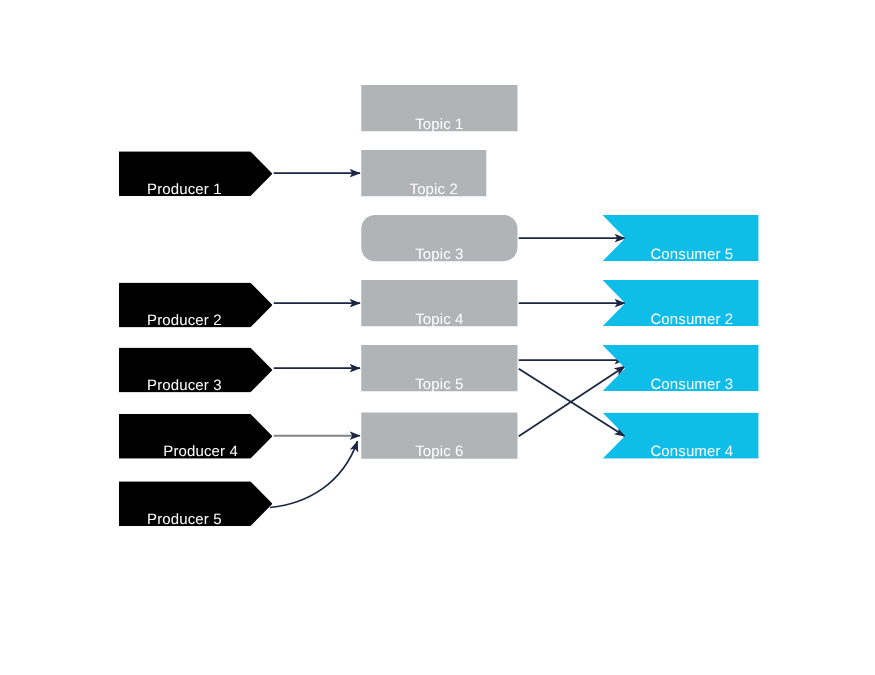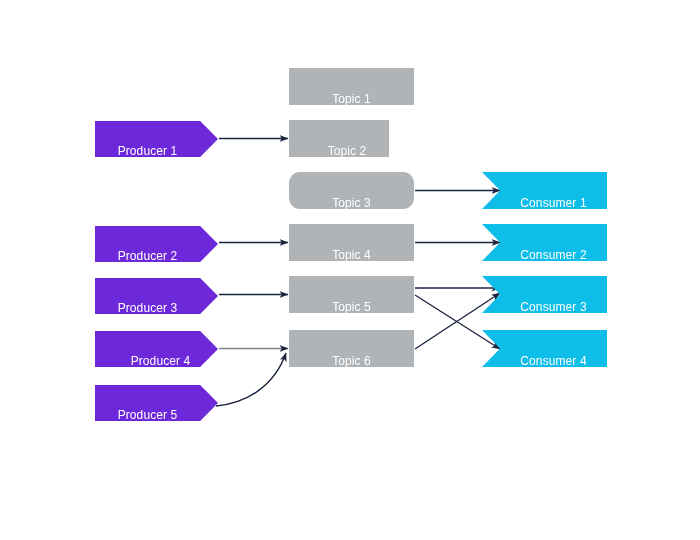--- a/index.html
+++ b/index.html
@@ -33,21 +33,21 @@
     align-items: flex-end;
     justify-content: center;
     color: #ffffff;
     font-size: 12px;
     letter-spacing: 0.1px;
     line-height: 1;
     white-space: nowrap;
     box-sizing: border-box;
   }
   .node-producer {
-    background: #6d28d9;
+    background: #000000;
     -webkit-clip-path: polygon(0 0, 85.5% 0, 100% 50%, 85.5% 100%, 0 100%);
     clip-path: polygon(0 0, 85.5% 0, 100% 50%, 85.5% 100%, 0 100%);
     padding-right: 18px;
   }
   .node-topic {
     background: #b0b4b7;
   }
   .node-consumer {
     background: #0fbde9;
     -webkit-clip-path: polygon(0 0, 100% 0, 100% 100%, 0 100%, 14.5% 50%);
@@ -125,21 +125,21 @@
     <div class="node node-topic" style="left:289px; top:276px; width:125px; height:37px;">
       <span>Topic 5</span>
     </div>
     <div class="node node-topic" style="left:289px; top:330px; width:125px; height:37px;">
       <span>Topic 6</span>
     </div>
   </div>
 
   <div>
     <div class="node node-consumer" style="left:482px; top:172px; width:125px; height:37px;">
-      <span>Consumer 1</span>
+      <span>Consumer 5</span>
     </div>
     <div class="node node-consumer" style="left:482px; top:224px; width:125px; height:37px;">
       <span>Consumer 2</span>
     </div>
     <div class="node node-consumer" style="left:482px; top:276px; width:125px; height:37px;">
       <span>Consumer 3</span>
     </div>
     <div class="node node-consumer" style="left:482px; top:330px; width:125px; height:37px;">
       <span>Consumer 4</span>
     </div>

